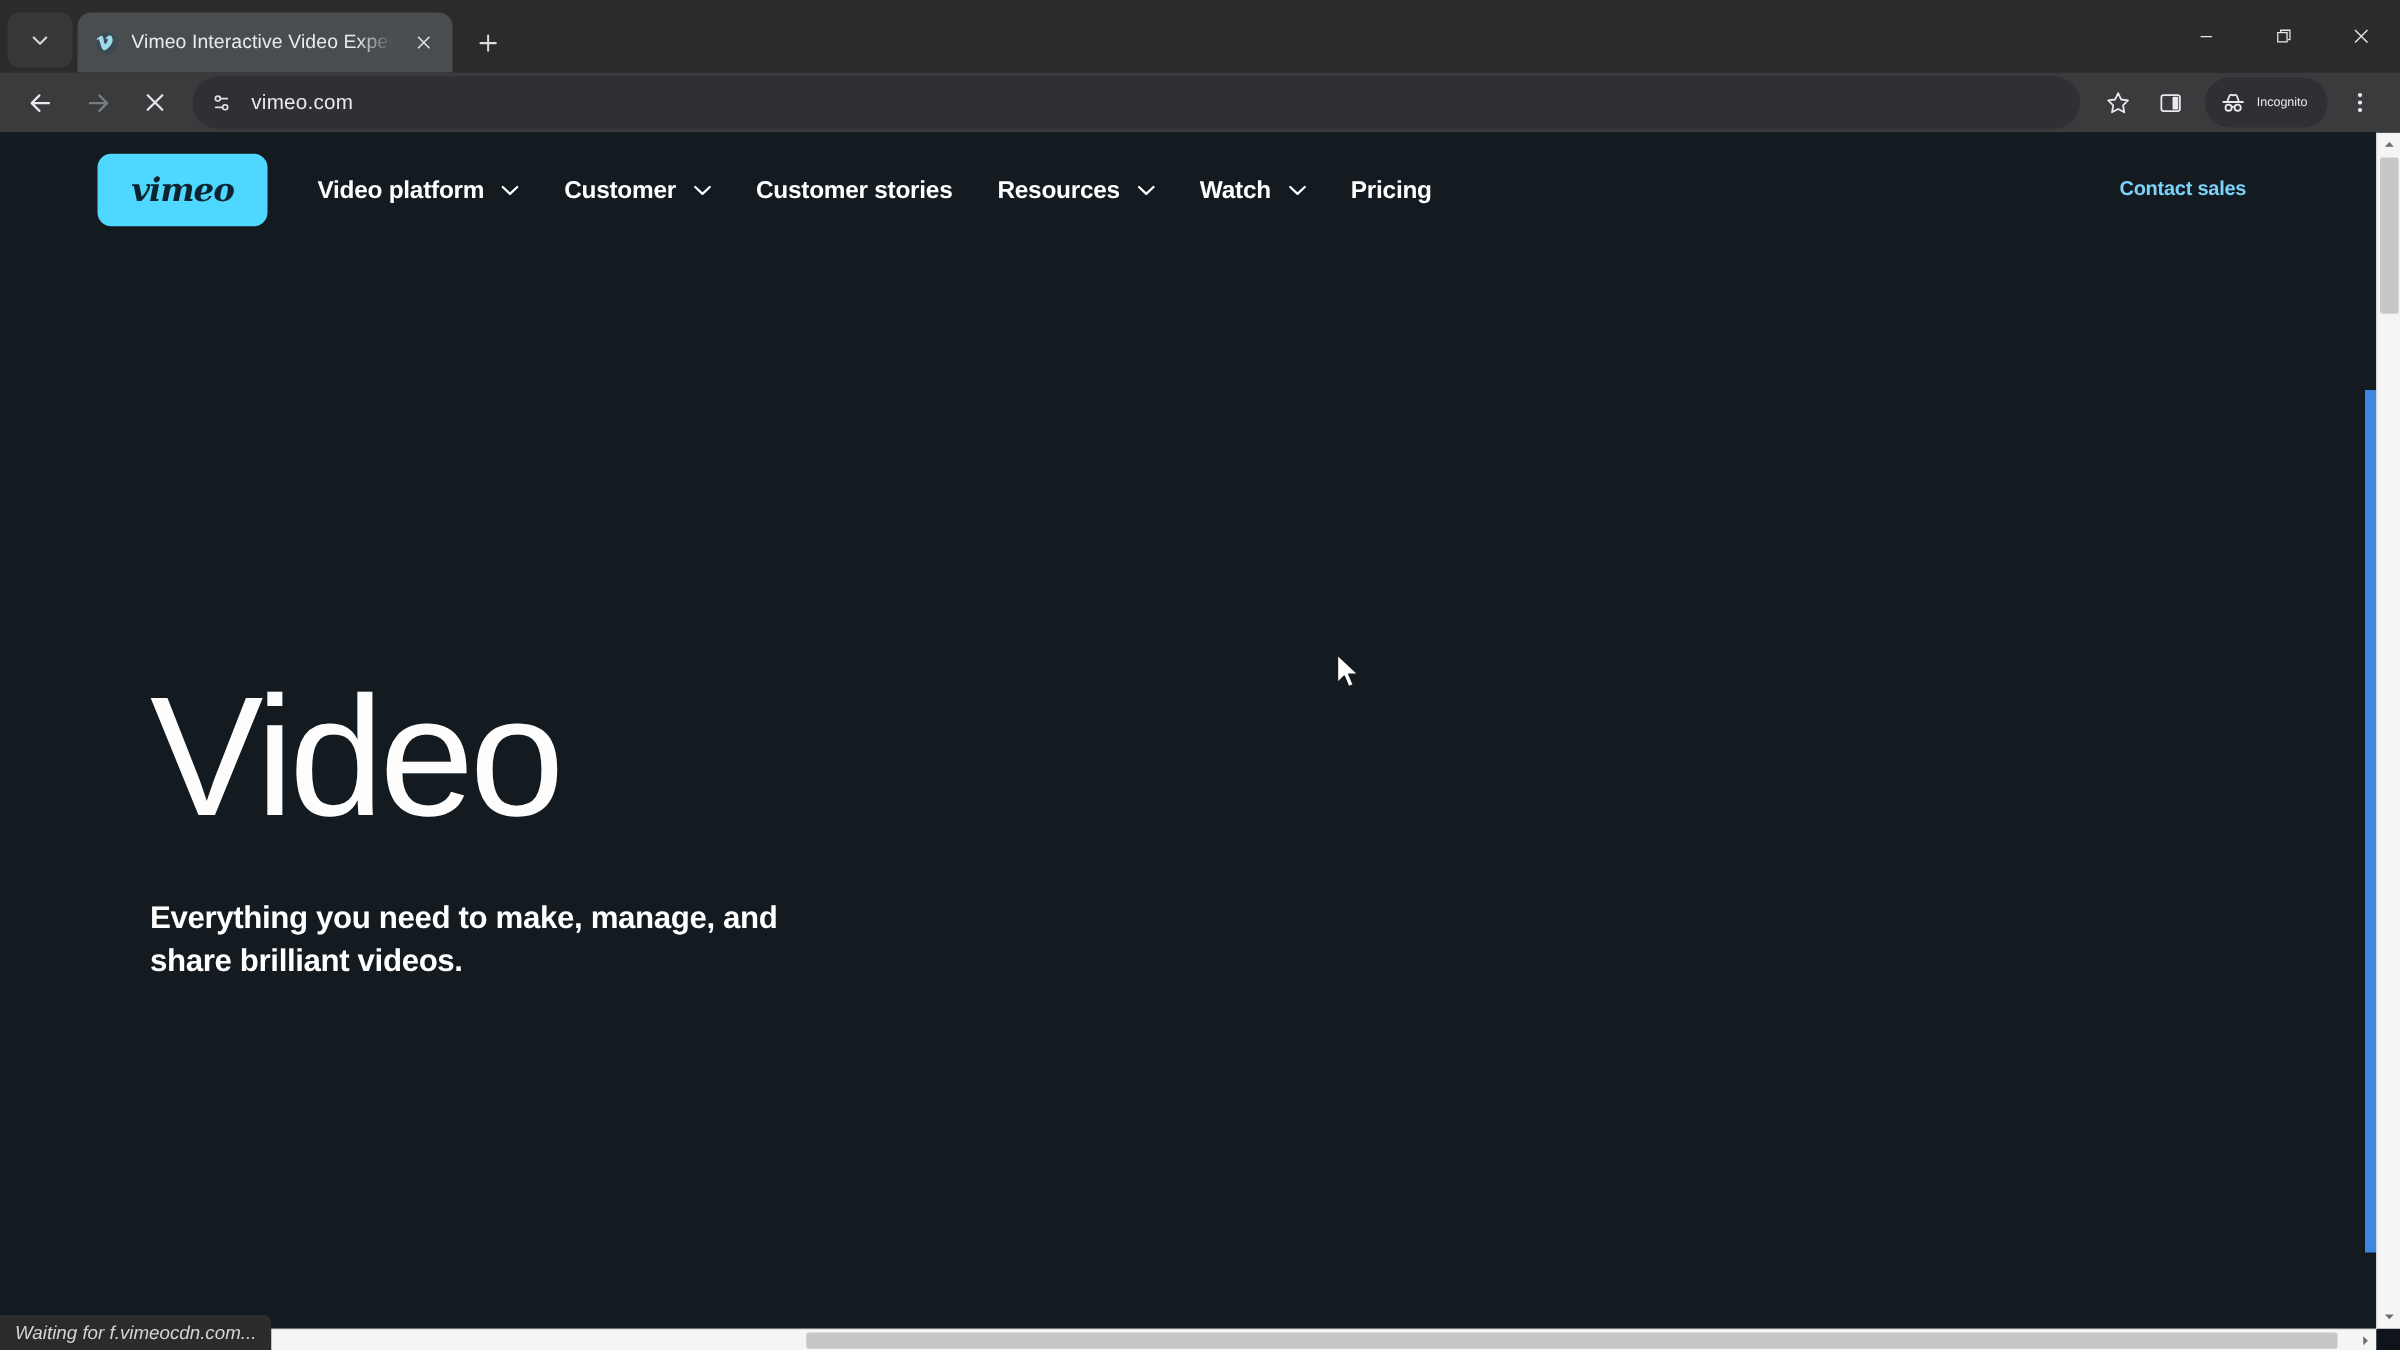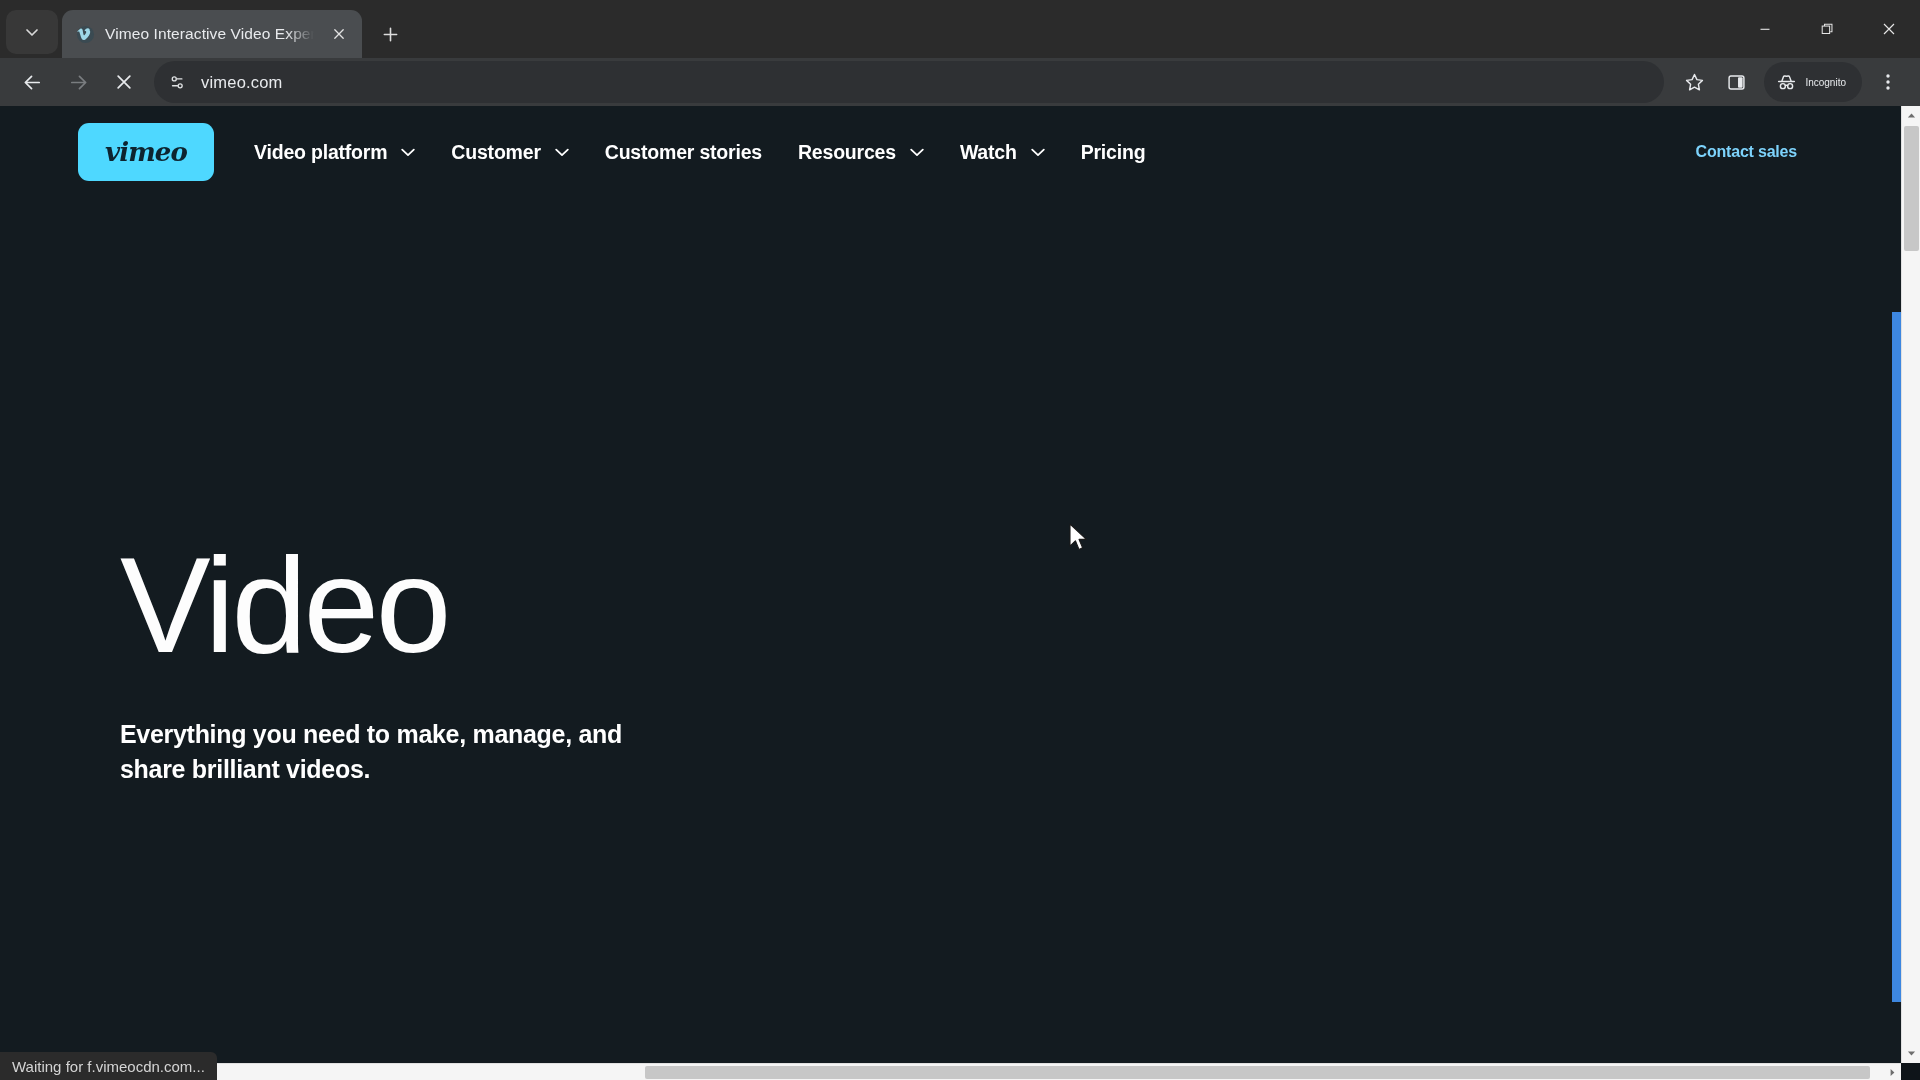--- a/index.html
+++ b/index.html
@@ -134,21 +134,21 @@
     background: #c7c7c7; border-radius: 2px;
   }
   .hs-arrow { position: absolute; right: 0; top: 0; width: 17px; height: 17px; display:flex; align-items:center; justify-content:center;}
 
   
   .statusbar {
     position: absolute; left: 0; bottom: 0; height: 28px;
     background: #2b2b2b; display: flex; align-items: center;
     padding: 0 12px; border-radius: 0 6px 0 0; z-index: 5;
   }
-  .statusbar span { color: #d4d4d4; font-size: 15px; white-space: nowrap; }
+  .statusbar span { color: #d4d4d4; font-size: 15px; white-space: nowrap; font-style: italic; }
 
   
   .cursor { position: absolute; left: 1069px; top: 417px; z-index: 40; pointer-events: none; }
 </style>
 </head>
 <body>
 
 <div class="browser">
 
   <div class="tabstrip">

